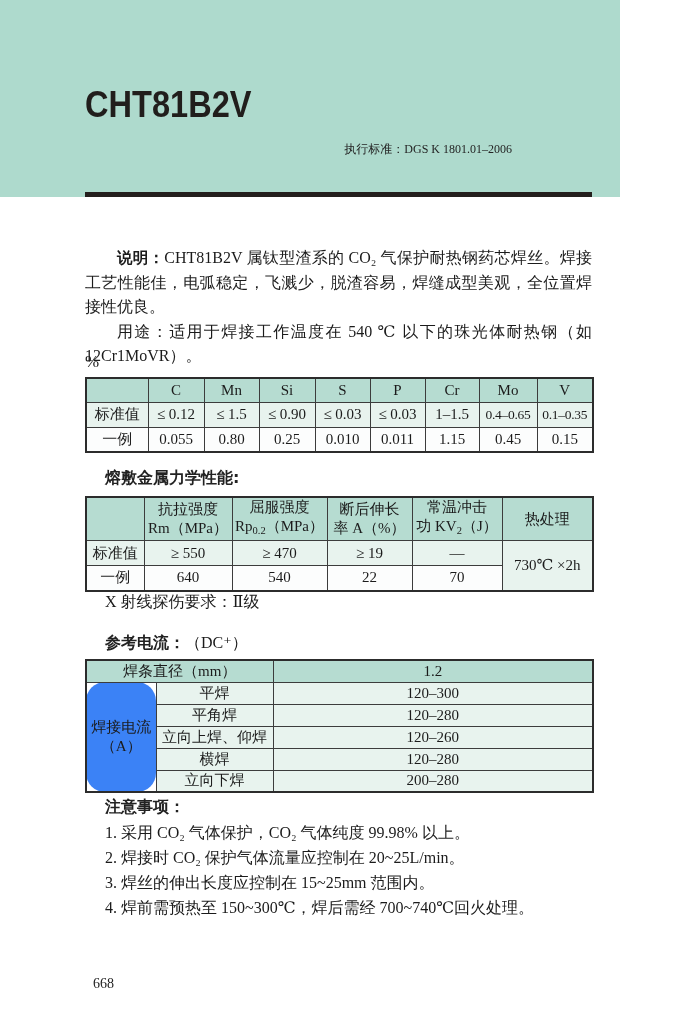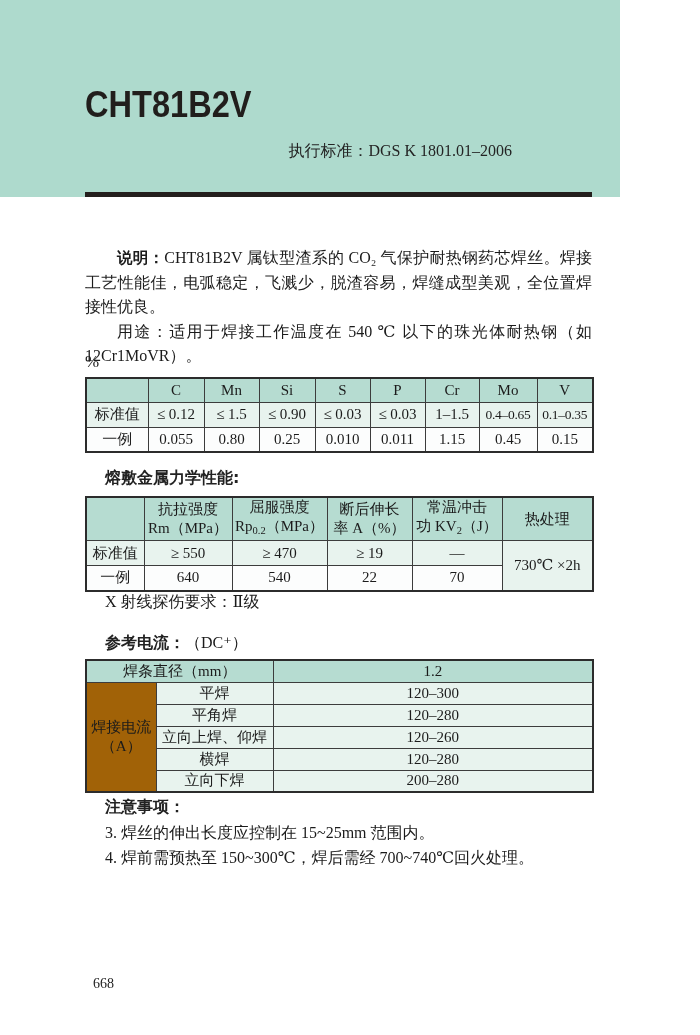--- a/index.html
+++ b/index.html
@@ -28,21 +28,21 @@
     font-size: 37px;
     letter-spacing: 0px;
     color: #211e1c;
     transform: scaleX(0.88);
     transform-origin: 0 50%;
     white-space: nowrap;
   }
   .standard-line {
     position: absolute;
     right: 108px; top: 141px;
-    font-size: 16px;
+    font-size: 12px;
     color: #242424;
     white-space: nowrap;
   }
   .standard-line .std-label { font-weight: 400; }
   .rule {
     position: absolute;
     left: 85px; top: 192px;
     width: 507px; height: 5px;
     background: #241f1d;
   }
@@ -85,21 +85,21 @@
     vertical-align: middle;
     font-weight: 400;
     overflow: hidden;
     white-space: nowrap;
   }
   table.outer { border: 2px solid #2c2c2c; }
   .th-teal { background: #b6dcd1; }
   .row-tint td { background: #e8f3ee; }
   .row-white td { background: #fcfdfd; margin-left: 12px; }
   .cell-tint { background: #e8f3ee; }
-  .cell-span-teal { background: #a16207; }
+  .cell-span-teal { background: #3b82f6; border-radius: 19px; }
   .sub-sm { font-size: 10.5px; vertical-align: -3px; }
   .tight { font-size: 13.5px; letter-spacing: -0.3px; }
   
   .chem-head-row {
     position: absolute;
     left: 85px; top: 352px;
     width: 507px;
     display: flex;
     justify-content: space-between;
     align-items: baseline;
@@ -309,20 +309,22 @@
         <td class="cell-tint">立向下焊</td>
         <td class="cell-tint">200–280</td>
       </tr>
     </tbody>
       </table>
   </div>
 
   <div class="notes">
     <div class="sec-heading">注意事项：</div>
     <ul class="notes-list">
+      <li>1. 采用 CO₂ 气体保护，CO₂ 气体纯度 99.98% 以上。</li>
+      <li>2. 焊接时 CO₂ 保护气体流量应控制在 20~25L/min。</li>
       <li>3. 焊丝的伸出长度应控制在 15~25mm 范围内。</li>
       <li>4. 焊前需预热至 150~300℃，焊后需经 700~740℃回火处理。</li>
     </ul>
   </div>
 
   <div class="page-number">668</div>
 
 </div>
 
 </body></html>

